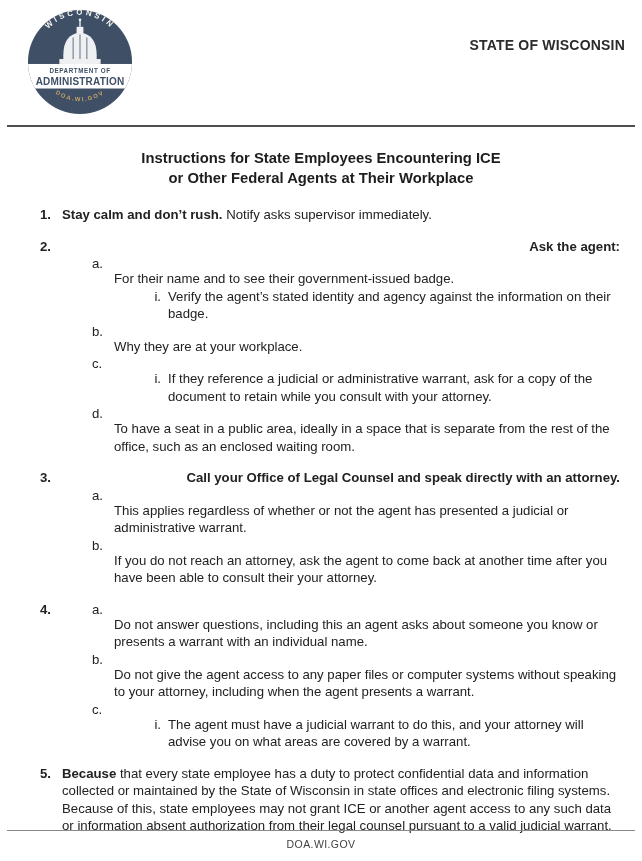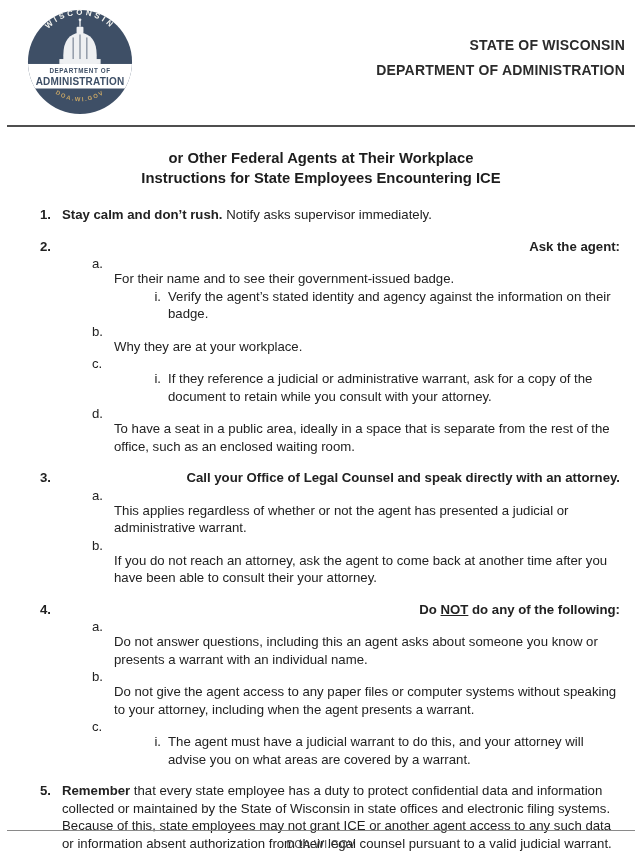--- a/index.html
+++ b/index.html
@@ -105,27 +105,26 @@
           <textPath href="#arcBottom" startOffset="50%" text-anchor="middle">DOA.WI.GOV</textPath>
         </text>
 
         <text x="55" y="66.5" text-anchor="middle" font-size="6.4" font-weight="bold" fill="#3e4f66" letter-spacing="0.6">DEPARTMENT OF</text>
         <text x="55" y="78" text-anchor="middle" font-size="10.2" font-weight="bold" fill="#3e4f66" letter-spacing="0.2">ADMINISTRATION</text>
       </svg>
     </div>
 
     <div class="agency">
       <div>STATE OF WISCONSIN</div>
-      <div>DEPARTMENT OF ADMINISTRATION</div>
     </div>
   </div>
 
   <div class="doc-title">
+    <div>Instructions for State Employees Encountering ICE</div>
     <div>or Other Federal Agents at Their Workplace</div>
-    <div>Instructions for State Employees Encountering ICE</div>
   </div>
 
   <div class="list">
 
     <div class="item">
       <span class="mk">1.</span>
       <div class="item-body">
         <span class="head-bold">Stay calm and don’t rush.</span>
         <span>Notify asks supervisor immediately.</span>
       </div>
@@ -176,21 +175,20 @@
         <div class="sub">
           <span class="mk">b.</span>
           <div class="sub-body">If you do not reach an attorney, ask the agent to come back at another time after you have been able to consult their your attorney.</div>
         </div>
       </div>
     </div>
 
     <div class="item">
       <span class="mk">4.</span>
       <div class="item-body">
-        <div class="head-bold"><span>Do </span><span class="u">NOT</span><span> do any of the following:</span></div>
         <div class="sub">
           <span class="mk">a.</span>
           <div class="sub-body">Do not answer questions, including this an agent asks about someone you know or presents a warrant with an individual name.</div>
         </div>
         <div class="sub">
           <span class="mk">b.</span>
           <div class="sub-body">Do not give the agent access to any paper files or computer systems without speaking to your attorney, including when the agent presents a warrant.</div>
         </div>
         <div class="sub">
           <span class="mk">c.</span>
@@ -200,21 +198,21 @@
               <div class="subsub-body">The agent must have a judicial warrant to do this, and your attorney will advise you on what areas are covered by a warrant.</div>
             </div>
           </div>
         </div>
       </div>
     </div>
 
     <div class="item">
       <span class="mk">5.</span>
       <div class="item-body">
-        <span class="head-bold">Remember</span>
+        <span class="head-bold">Because</span>
         <span>that every state employee has a duty to protect confidential data and information collected or maintained by the State of Wisconsin in state offices and electronic filing systems. Because of this, state employees may not grant ICE or another agent access to any such data or information absent authorization from their legal counsel pursuant to a valid judicial warrant.</span>
       </div>
     </div>
 
   </div>
 
   <div class="footer">
     <div class="footer-rule"></div>
     <div class="footer-url">DOA.WI.GOV</div>
   </div>

